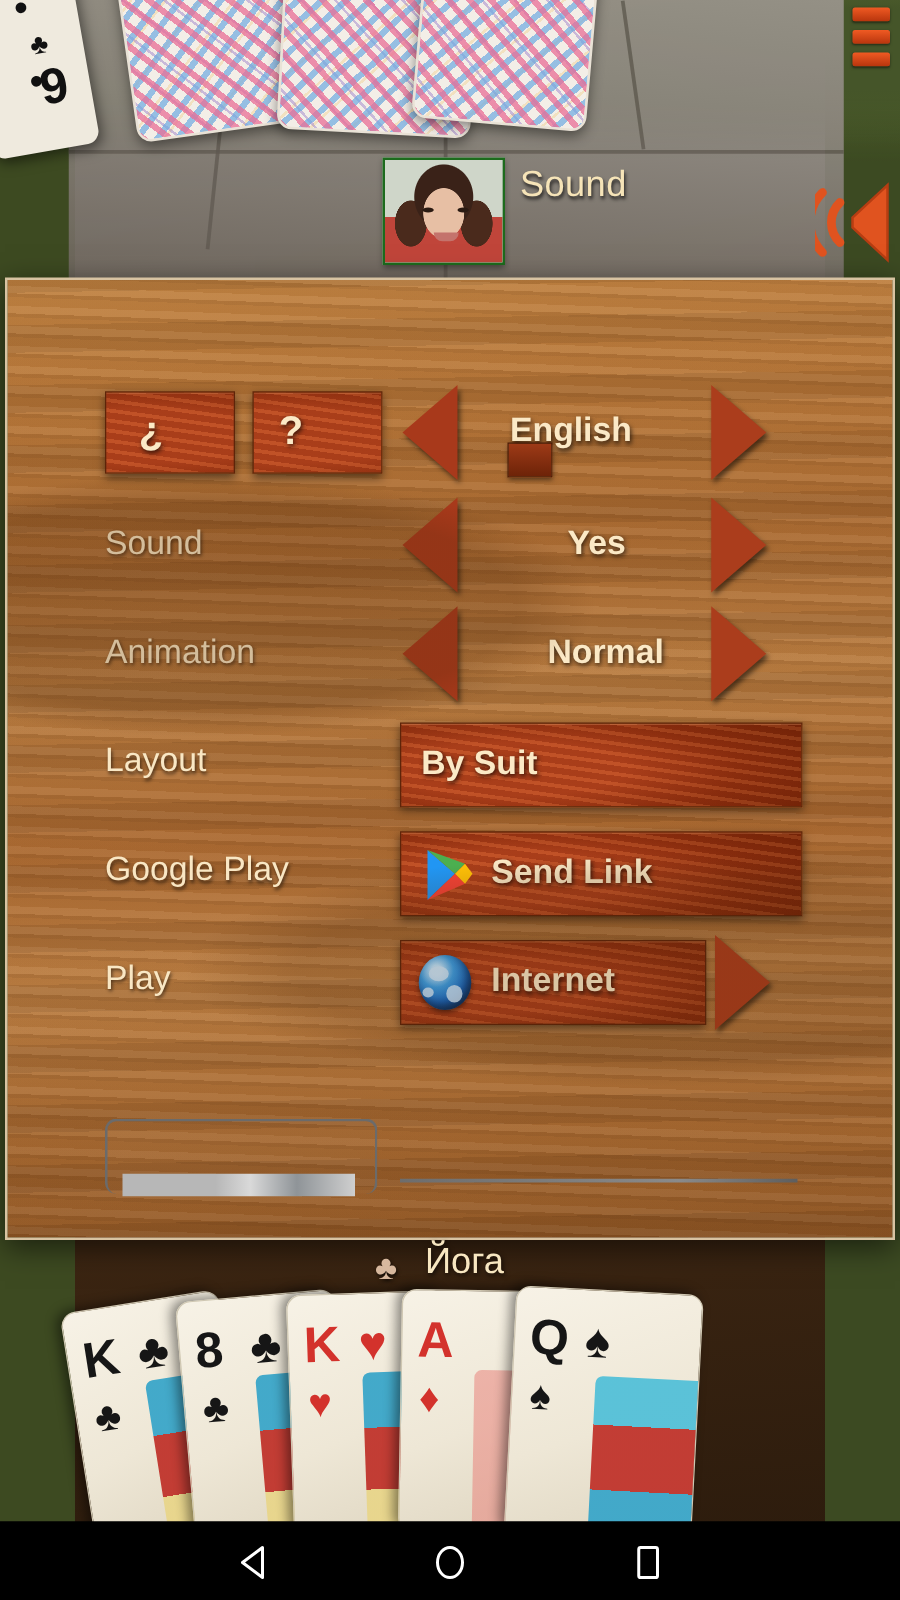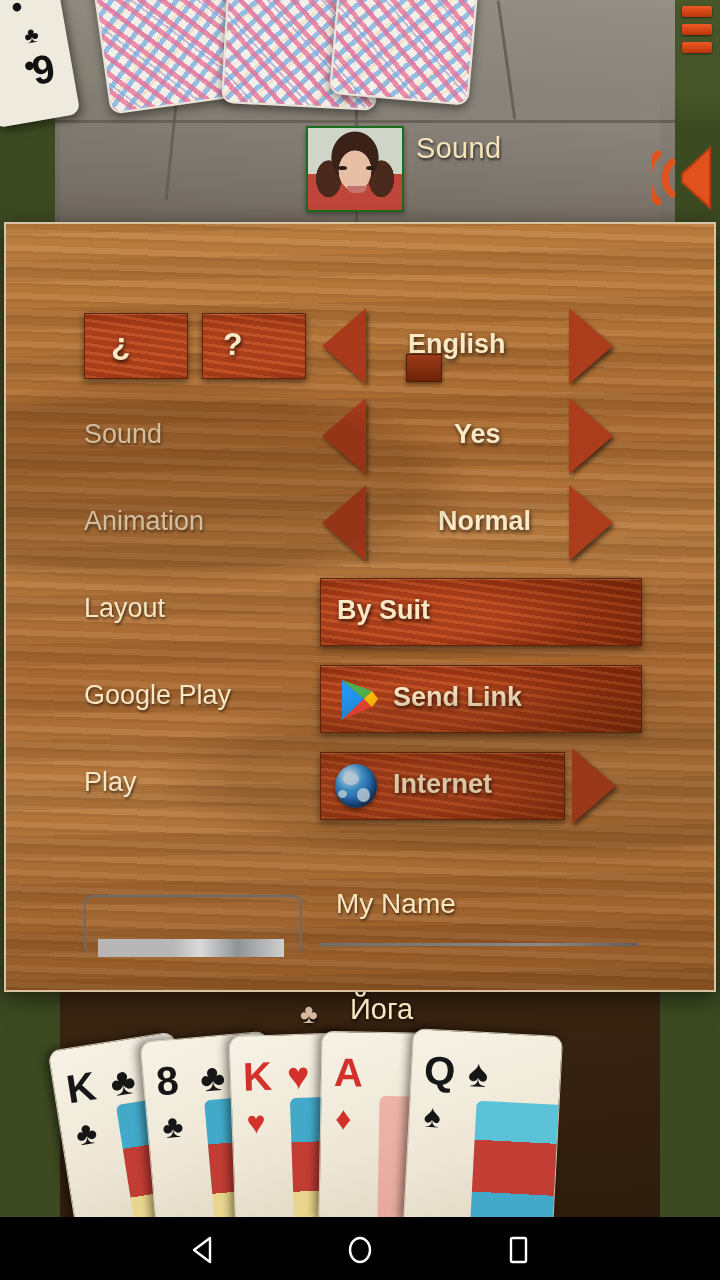--- a/index.html
+++ b/index.html
@@ -165,21 +165,21 @@
     text-shadow:1px 2px 3px rgba(0,0,0,.65);
   }
   .nameline{
     position:absolute; left:320px; top:943px; width:318px; height:3px;
     background:linear-gradient(90deg,#6d6d6d,#8a8a8a 70%, #5e5e5e);
   }
 
   
   .bot-suit{ position:absolute; left:300px; top:999px; font-size:27px; color:#d7b89e;
              text-shadow:1px 2px 3px rgba(0,0,0,.7); }
-  .bot-name{ position:absolute; left:350px; top:993px; font-size:29px; color:#f8e7c1;
+  .bot-name{ position:absolute; left:340px; top:993px; font-size:29px; color:#f8e7c1;
              text-shadow:1px 2px 4px rgba(0,0,0,.75); }
 
   
   .hand{ position:absolute; left:0; top:1032px; width:720px; height:185px; }
   .pcard{
     position:absolute; width:128px; height:195px; border-radius:12px;
     background:linear-gradient(160deg,#f7f2e6 0%, #eee7d6 55%, #ded5c0 100%);
     box-shadow:-4px -2px 9px rgba(0,0,0,.45); border:1px solid #cfc7b2;
     overflow:hidden;
   }
@@ -305,21 +305,20 @@
         <span class="btxt" style="left:72px;top:16px">Internet</span>
       </div>
       <div class="arrow arrow-r" style="left:566px;top:-4px;"></div>
     </div>
 
   </div>
 
   <div class="namebox">
     <div class="metal"></div>
   </div>
-  <div class="namelabel">My Name</div>
   <input class="nameline" type="text" style="border: none; outline: none; background: transparent;" placeholder="">
   <div class="nameline"></div>
 
   <div class="bot-suit">♣</div>
   <div class="bot-name">Йога</div>
 
   <div class="hand">
     <div class="pcard" style="left:62px;top:8px;transform:rotate(-9deg)">
       <span class="rank blk">K</span>
       <span class="suit1 blk">♣</span>

